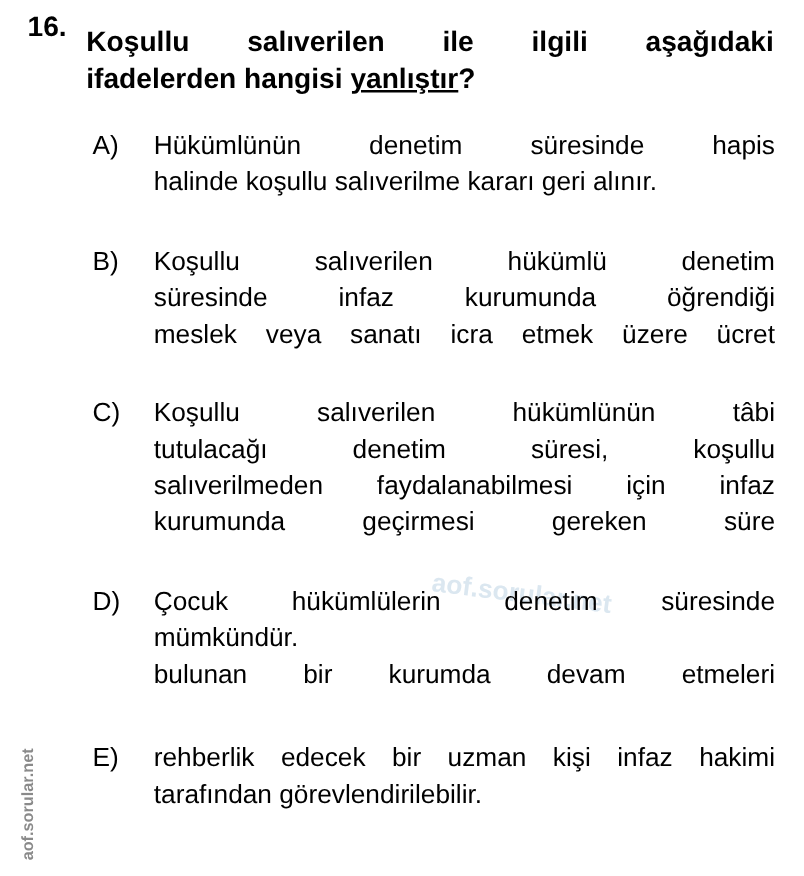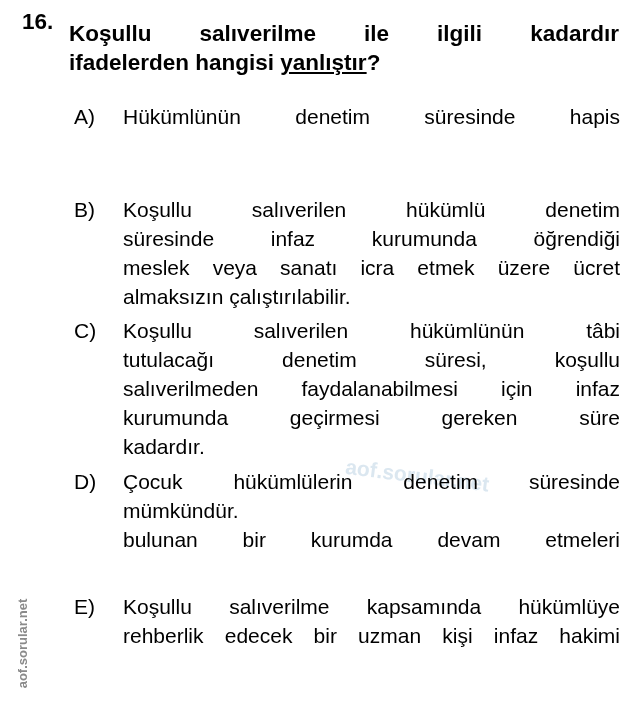--- a/index.html
+++ b/index.html
@@ -51,62 +51,61 @@
 </head>
 <body>
 
 <div class="wm-center">aof.sorular.net</div>
 <div class="wm-side">aof.sorular.net</div>
 
 <div class="content">
   <div class="question">
     <span class="q-num">16.</span>
     <div class="q-text">
-      <span class="line">Koşullu salıverilme ile ilgili kadardır</span>
+      <span class="line">Koşullu salıverilen ile ilgili aşağıdaki</span>
       <span class="line last"><span>ifadelerden hangisi</span> <span class="u">yanlıştır</span><span>?</span></span>
     </div>
   </div>
 
   <div class="option" style="top:102px;">
     <span class="opt-letter">A)</span>
     <div class="opt-text">
       <span class="line">Hükümlünün denetim süresinde hapis</span>
+      <span class="line last">halinde koşullu salıverilme kararı geri alınır.</span>
     </div>
   </div>
 
   <div class="option" style="top:195px;">
     <span class="opt-letter">B)</span>
     <div class="opt-text">
       <span class="line">Koşullu salıverilen hükümlü denetim</span>
       <span class="line">süresinde infaz kurumunda öğrendiği</span>
       <span class="line">meslek veya sanatı icra etmek üzere ücret</span>
-      <span class="line last">almaksızın çalıştırılabilir.</span>
     </div>
   </div>
 
   <div class="option" style="top:316px;">
     <span class="opt-letter">C)</span>
     <div class="opt-text">
       <span class="line">Koşullu salıverilen hükümlünün tâbi</span>
       <span class="line">tutulacağı denetim süresi, koşullu</span>
       <span class="line">salıverilmeden faydalanabilmesi için infaz</span>
       <span class="line">kurumunda geçirmesi gereken süre</span>
-      <span class="line last">kadardır.</span>
     </div>
   </div>
 
   <div class="option" style="top:467px;">
     <span class="opt-letter">D)</span>
     <div class="opt-text">
       <span class="line">Çocuk hükümlülerin denetim süresinde</span>
       <span class="line last">mümkündür.</span>
       <span class="line">bulunan bir kurumda devam etmeleri</span>
     </div>
   </div>
 
   <div class="option" style="top:592px;">
     <span class="opt-letter">E)</span>
     <div class="opt-text">
-      <span class="line">Koşullu salıverilme kapsamında hükümlüye</span>
       <span class="line">rehberlik edecek bir uzman kişi infaz hakimi</span>
+      <span class="line last">tarafından görevlendirilebilir.</span>
     </div>
   </div>
 </div>
 
 </body></html>

